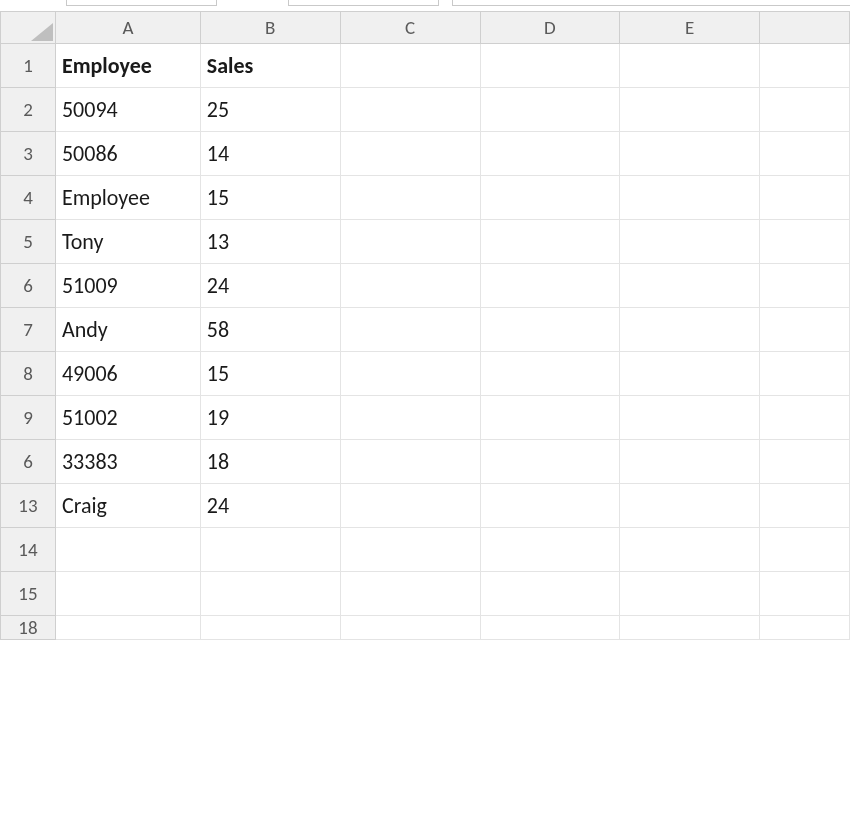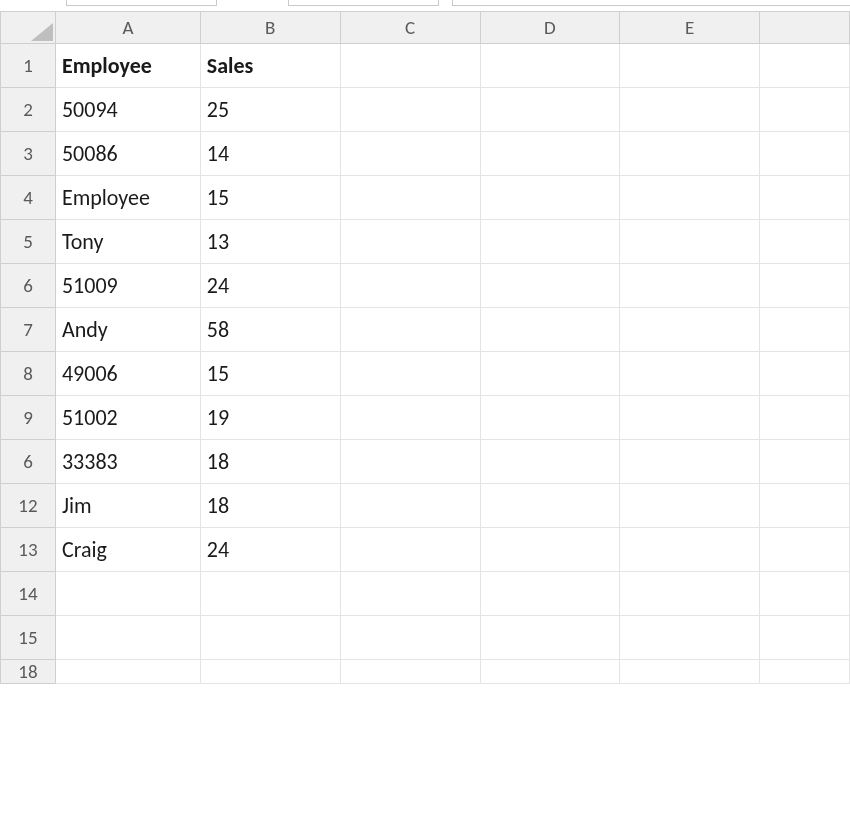--- a/index.html
+++ b/index.html
@@ -198,29 +198,20 @@
     <tr>
       <th class="rowhdr">6</th>
       <td class="cell num">33383</td>
       <td class="cell num">18</td>
       <td class="cell"></td>
       <td class="cell"></td>
       <td class="cell"></td>
       <td class="cell"></td>
     </tr>
     <tr>
-      <th class="rowhdr">12</th>
-      <td class="cell text">Jim</td>
-      <td class="cell num">18</td>
-      <td class="cell"></td>
-      <td class="cell"></td>
-      <td class="cell"></td>
-      <td class="cell"></td>
-    </tr>
-    <tr>
       <th class="rowhdr">13</th>
       <td class="cell text">Craig</td>
       <td class="cell num">24</td>
       <td class="cell"></td>
       <td class="cell"></td>
       <td class="cell"></td>
       <td class="cell"></td>
     </tr>
 
     <tr>

